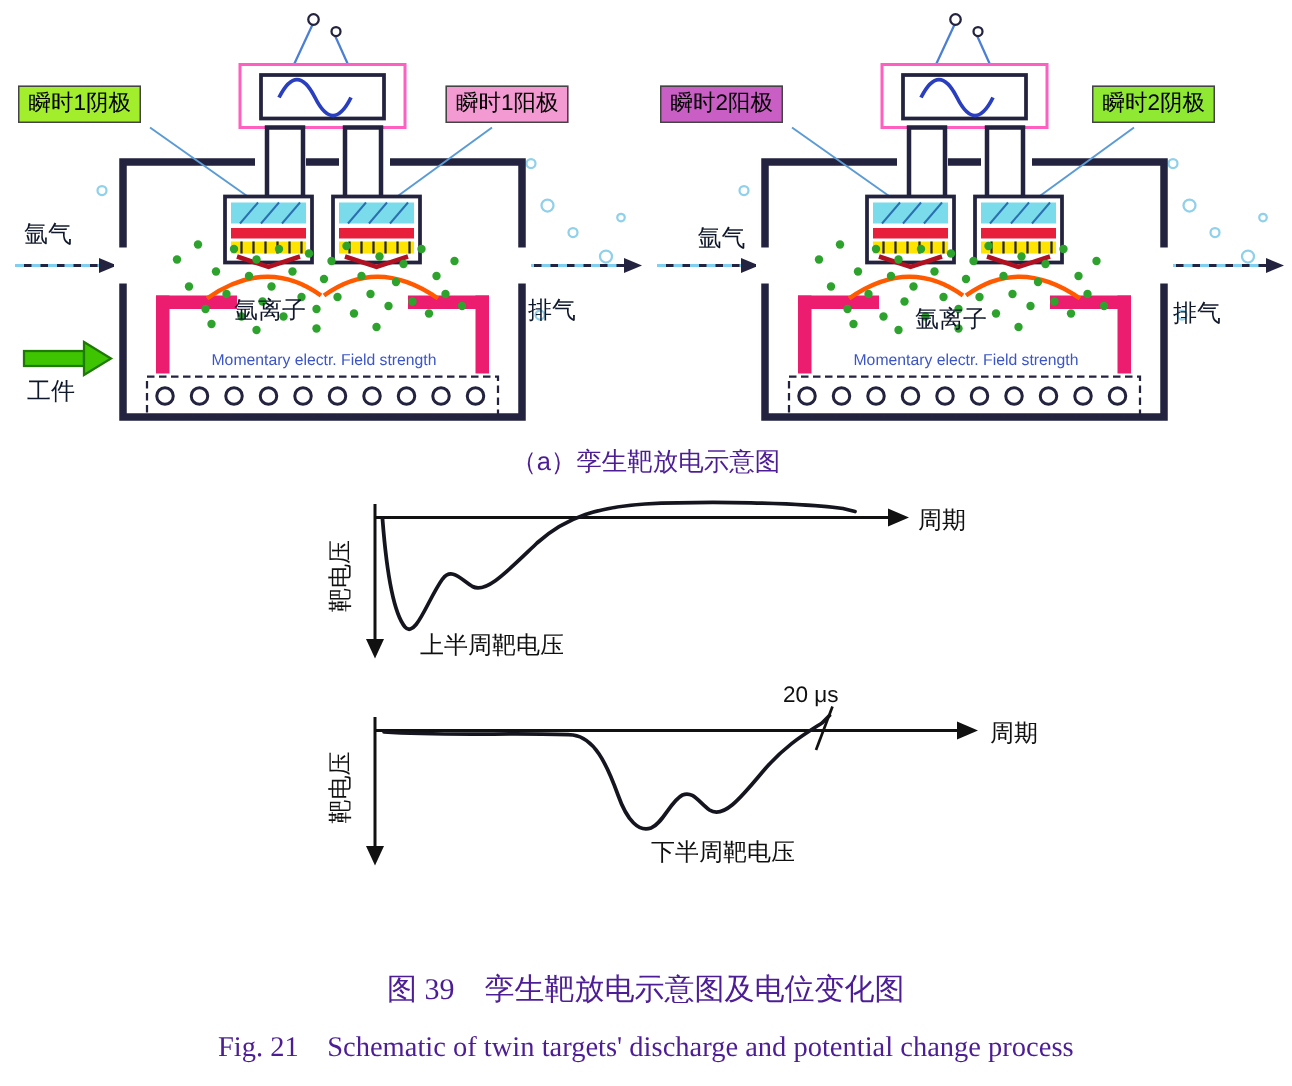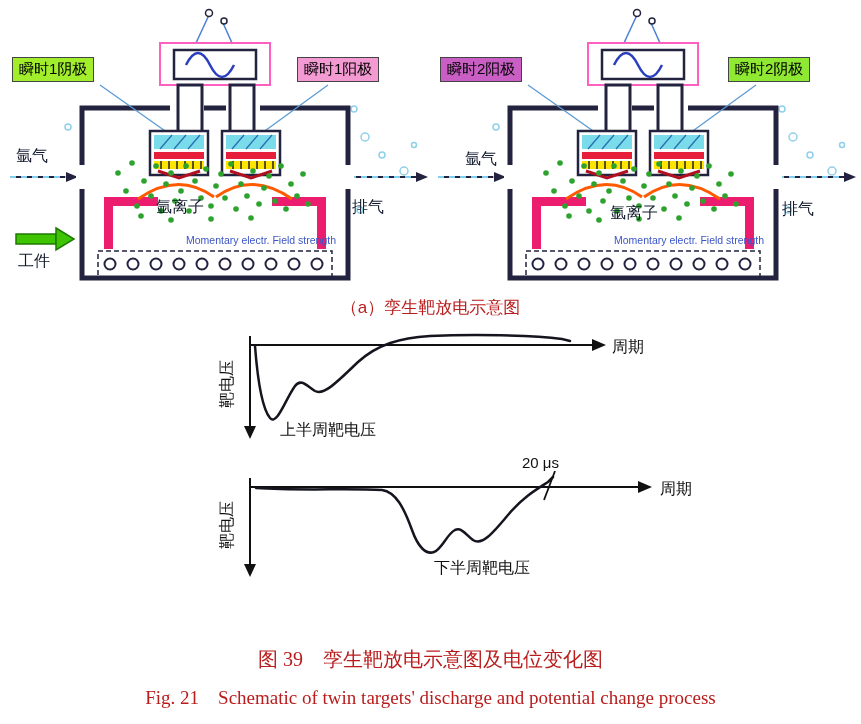--- a/index.html
+++ b/index.html
@@ -8,23 +8,23 @@
         font-family:"Liberation Sans",sans-serif;color:#101010}
   .chamber{position:absolute;width:420px;height:292px}
   .chamber>svg{position:absolute;left:0;top:0}
   .lbl{position:absolute;font-size:15px;font-weight:normal;padding:2px 6px;
        border:1px solid #444;color:#000;white-space:nowrap;line-height:1.25}
   .lbl.green{background:#a2ee2d}
   .lbl.pink{background:#f39ad3}
   .lbl.magenta{background:#c95fc5}
   .lbl.green2{background:#8fe832}
   .txt{position:absolute;font-size:16px;color:#0f172a;white-space:nowrap}
-  .fieldtxt{position:absolute;left:86px;top:229px;width:240px;text-align:right;
+  .fieldtxt{position:absolute;left:86px;top:229px;width:240px;text-align:center;
             font-size:10.5px;color:#3b55c8;white-space:nowrap}
-  .cap{position:absolute;width:100%;text-align:center;color:#b91c1c}
+  .cap{position:absolute;width:100%;text-align:center;color:#4c1d95}
   .cap-a{top:296px;font-size:17px}
   .cap-b{top:595px;font-size:17px}
   .cap-zh{top:646px;font-size:20px;font-family:"Liberation Serif",serif}
   .cap-en{top:685px;font-size:19px;font-family:"Liberation Serif",serif}
   .waves{position:absolute;left:0;top:322px}
   svg text{fill:#101010}
 </style>
 </head>
 <body>
 

